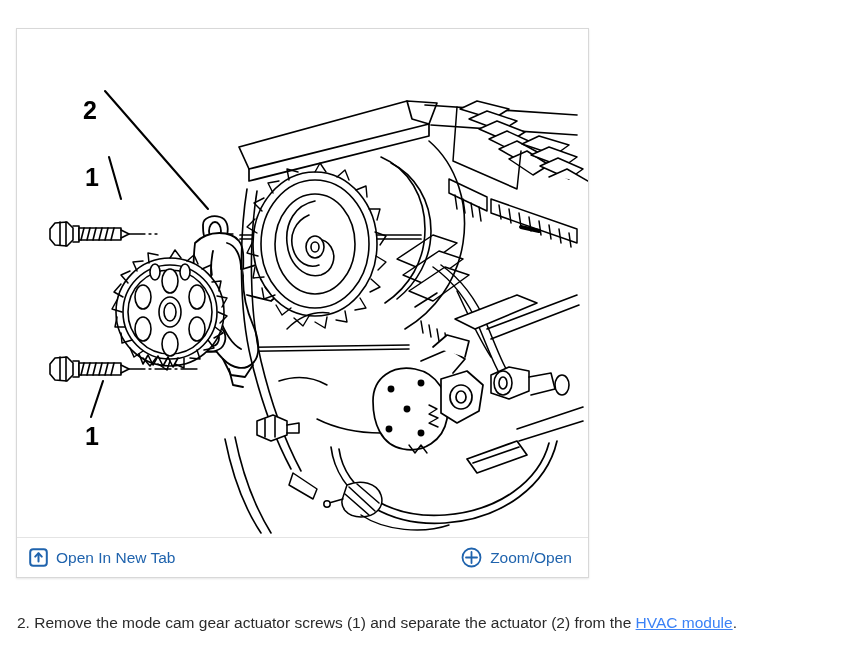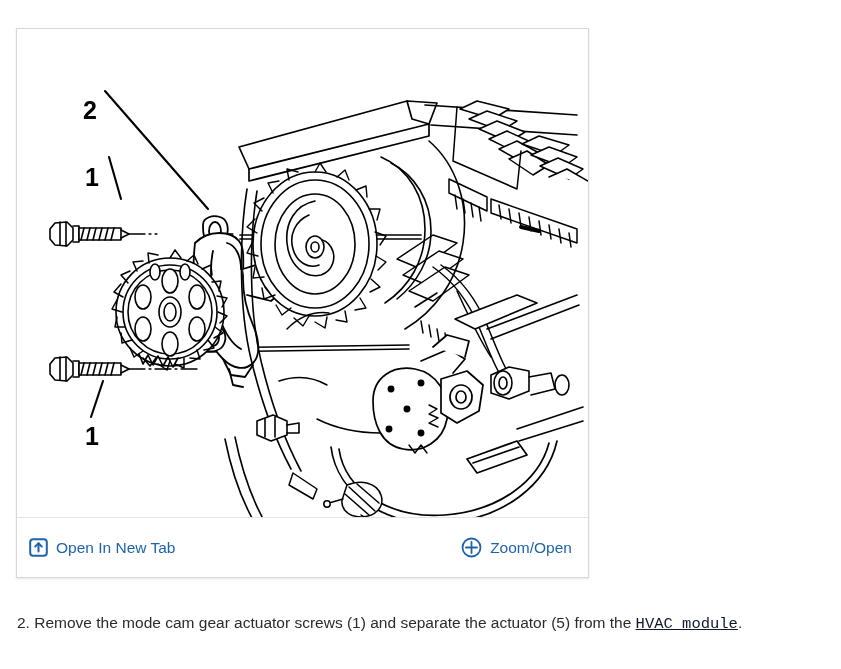--- a/index.html
+++ b/index.html
@@ -50,21 +50,21 @@
     width: 571px;
     height: 505px;
     display: block;
   }
 
   .toolbar {
     position: absolute;
     left: 0;
     right: 0;
     bottom: 0;
-    height: 60px;
+    height: 40px;
     border-top: 1px solid #e4e4e4;
     background: #ffffff;
     display: flex;
     align-items: center;
     justify-content: space-between;
     padding: 0 14px 0 10px;
     box-sizing: border-box;
   }
 
   .tool-btn {
@@ -96,24 +96,23 @@
     font-size: 15.5px;
     line-height: 21.5px;
   }
   .step-line {
     white-space: nowrap;
     margin: 0;
     padding: 0 0 2px 0;
   }
   .step-num { color: #2b2b2b; }
   .link {
-    color: #0f172a;
+    color: #3b82f6;
     text-decoration: underline;
     cursor: pointer;
-    font-family: Liberation Mono, monospace;
   }
 </style>
 </head>
 <body>
 
 <div id="page">
 
   <div class="viewer-panel">
 
     <div class="figure-area">
@@ -398,19 +397,19 @@
         </span>
         <span class="tool-label">Zoom/Open</span>
       </button>
 
     </div>
   </div>
 
   <div class="steps">
 
     <p class="step-line">
-      <span class="step-num">2.</span><span> Remove the mode cam gear actuator screws (1) and separate the actuator (5) from the </span><a class="link" href="#">HVAC module</a><span>.</span>
+      <span class="step-num">2.</span><span> Remove the mode cam gear actuator screws (1) and separate the actuator (2) from the </span><a class="link" href="#">HVAC module</a><span>.</span>
     </p>
 
 
   </div>
 
 </div>
 
 </body></html>

